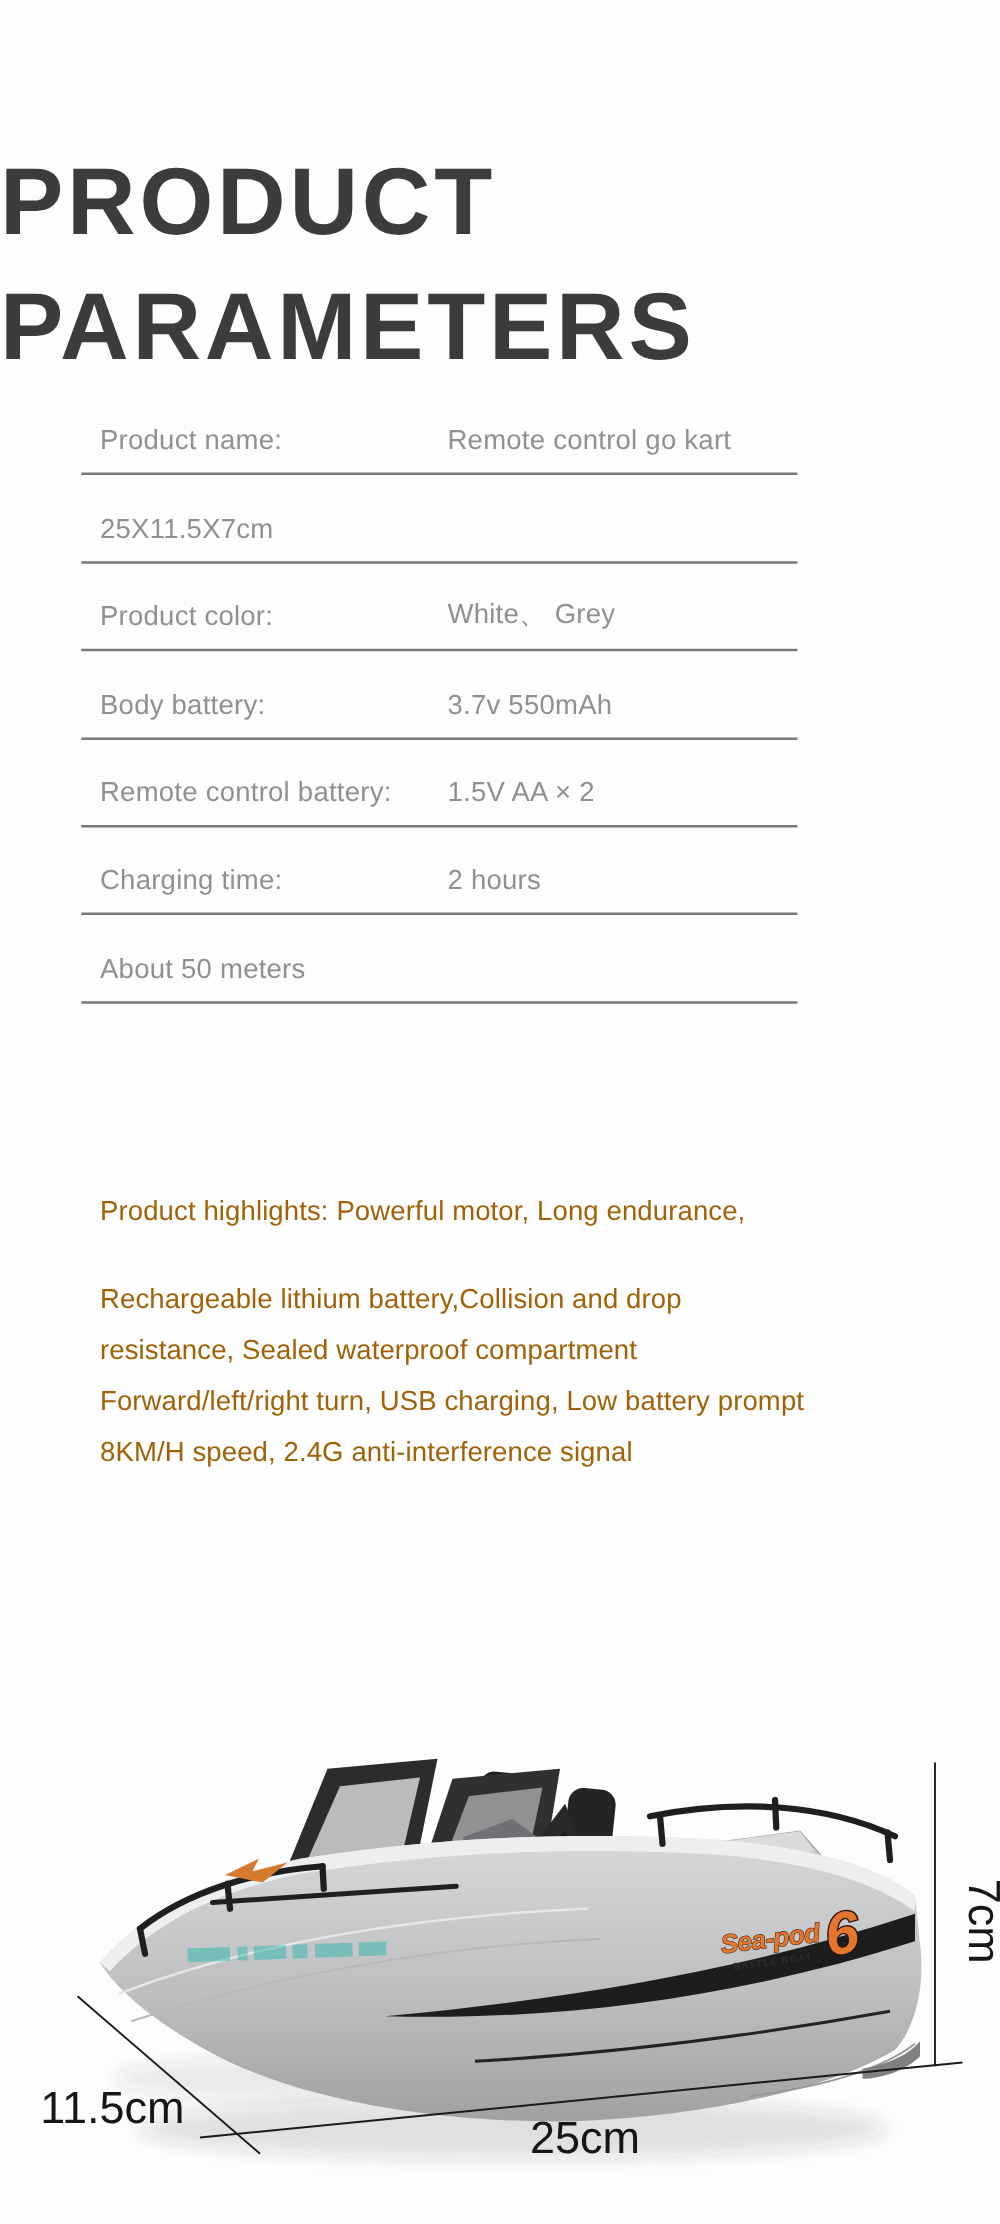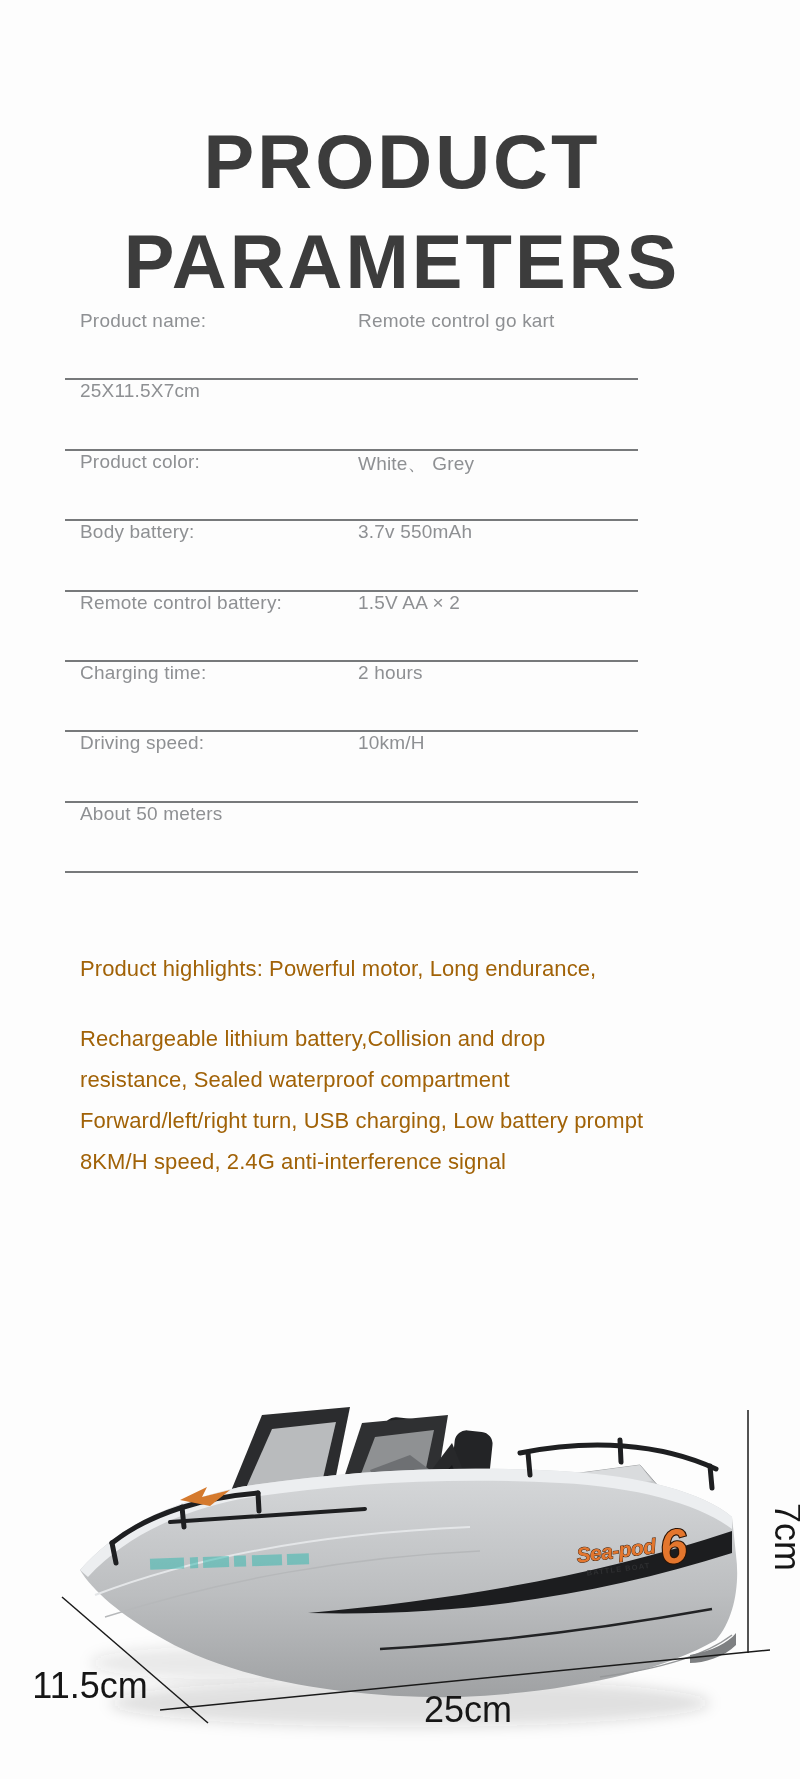--- a/index.html
+++ b/index.html
@@ -4,33 +4,33 @@
 <style>
   html,body{margin:0;padding:0;}
   body{
     width:800px;height:1779px;position:relative;overflow:hidden;
     background:#fdfdfd;
     font-family:"Liberation Sans",sans-serif;
   }
   
   .title-block{
     position:absolute;top:112px;left:0;width:772px;
-    text-align:center;color:#3c3c3c;font-weight:bold;
-    font-size:76px;line-height:100px;letter-spacing:3px;padding-left:16px;
+    color:#3c3c3c;font-weight:bold;
+    font-size:76px;line-height:100px;letter-spacing:3px;
   }
   
   .spec-table{
     position:absolute;top:310px;left:65px;width:573px;
   }
   .spec-row{
     height:70.4px;box-sizing:border-box;
-    display:flex;
+    display:flex;align-items:flex-end;
     padding:0 0 13px 15px;
     border-bottom:2px solid #77797b;
-    font-size:19px;color:#8e9093;letter-spacing:.2px;
+    font-size:22px;color:#8e9093;letter-spacing:.2px;
   }
   .spec-label{flex:0 0 278px;}
   .spec-value{flex:1;}
   
   .highlights{
     position:absolute;top:948px;left:80px;width:640px;
     font-size:22px;color:#a16207;letter-spacing:.1px;
   }
   .hl-line{line-height:41px;white-space:nowrap;}
   .hl-line:first-child{margin-bottom:29px;}
@@ -68,24 +68,20 @@
     <div class="spec-label">Body battery:</div>
     <div class="spec-value">3.7v 550mAh</div>
   </div>
   <div class="spec-row">
     <div class="spec-label">Remote control battery:</div>
     <div class="spec-value">1.5V AA × 2</div>
   </div>
   <div class="spec-row">
     <div class="spec-label">Charging time:</div>
     <div class="spec-value">2 hours</div>
-  </div>
-  <div class="spec-row">
-    <div class="spec-label">Driving speed:</div>
-    <div class="spec-value">10km/H</div>
   </div>
   <div class="spec-row">
     <div class="spec-value">About 50 meters</div>
   </div>
 </div>
 
 <div class="highlights">
   <div class="hl-line">Product highlights: Powerful motor, Long endurance,</div>
   <div class="hl-line">Rechargeable lithium battery,Collision and drop</div>
   <div class="hl-line">resistance, Sealed waterproof compartment</div>

